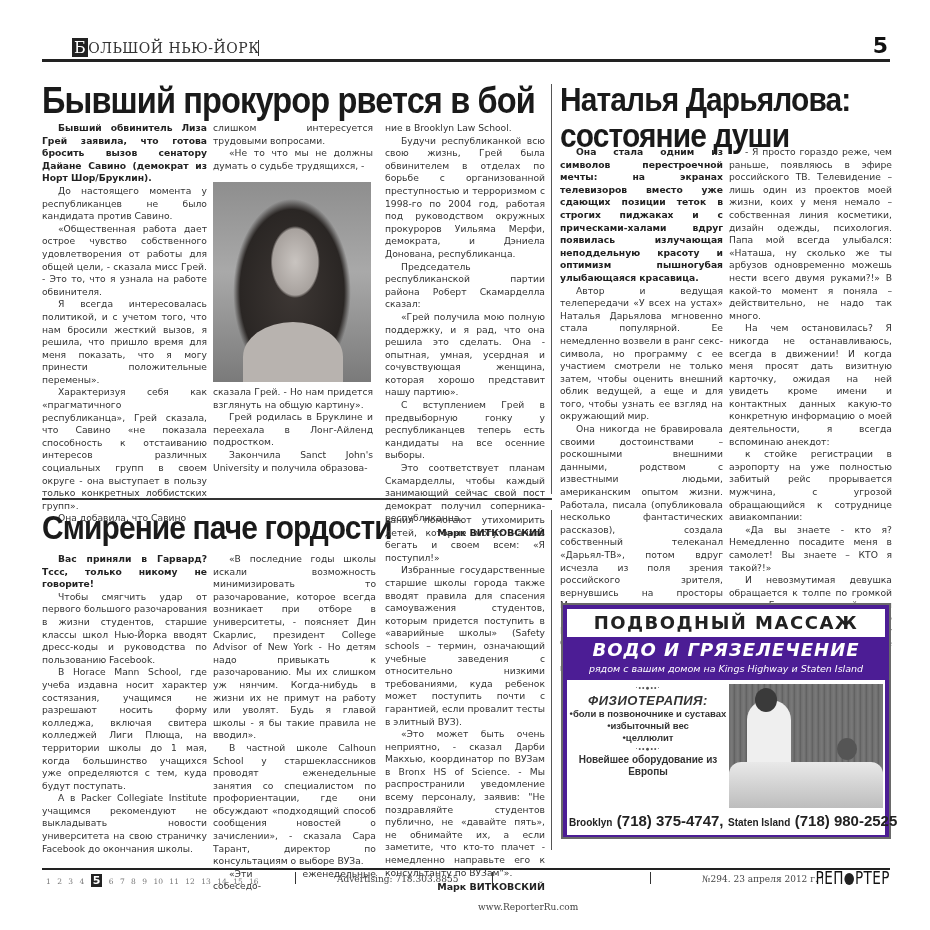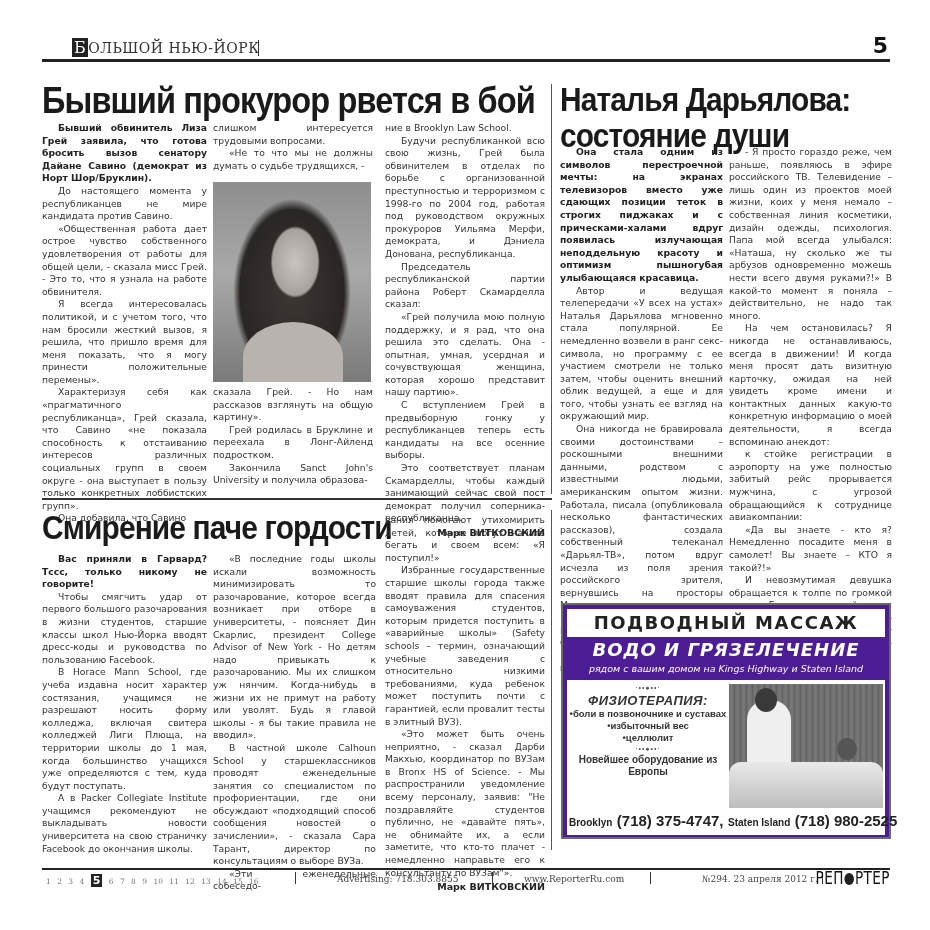--- a/index.html
+++ b/index.html
@@ -75,38 +75,38 @@
 <div class="top-header">
   <div class="section-name"><span class="cap">Б</span><span>ОЛЬШОЙ НЬЮ-ЙОРК</span></div>
   <div class="section-sep"></div>
   <div class="page-number">5</div>
 </div>
 
 <div class="headline h1">Бывший прокурор рвется в бой</div>
 
 <div class="col" style="left:42px; top:122px; width:165px;">
   <p class="lead">Бывший обвинитель Лиза Грей заявила, что готова бросить вызов сенатору Дайане Савино (демократ из Норт Шор/Бруклин).</p>
-  <p>До настоящего момента у республиканцев не мире кандидата против Савино.</p>
+  <p>До настоящего момента у республиканцев не было кандидата против Савино.</p>
   <p>«Общественная работа дает острое чувство собственного удовлетворения от работы для общей цели, - сказала мисс Грей. - Это то, что я узнала на работе обвинителя.</p>
   <p>Я всегда интересовалась политикой, и с учетом того, что нам бросили жесткий вызов, я решила, что пришло время для меня показать, что я могу принести положительные перемены».</p>
   <p>Характеризуя себя как «прагматичного республиканца», Грей сказала, что Савино «не показала способность к отстаиванию интересов различных социальных групп в своем округе - она выступает в пользу только конкретных лоббистских групп».</p>
   <p>Она добавила, что Савино</p>
 </div>
 
 <div class="col" style="left:213px; top:122px; width:160px;">
   <p class="noindent">слишком интересуется трудовыми вопросами.</p>
   <p>«Не то что мы не должны думать о судьбе трудящихся, -</p>
 </div>
 
 <div class="photo">
     <div class="shoulders"></div>
   </div>
 
 <div class="col" style="left:213px; top:386px; width:160px;">
-  <p class="noindent">сказала Грей. - Но нам рассказов взглянуть на общую картину».</p>
+  <p class="noindent">сказала Грей. - Но нам придется взглянуть на общую картину».</p>
   <p>Грей родилась в Бруклине и переехала в Лонг-Айленд подростком.</p>
   <p>Закончила Sanct John's University и получила образова-</p>
 </div>
 
 <div class="col" style="left:385px; top:122px; width:160px;">
   <p class="noindent">ние в Brooklyn Law School.</p>
   <p>Будучи республиканкой всю свою жизнь, Грей была обвинителем в отделах по борьбе с организованной преступностью и терроризмом с 1998-го по 2004 год, работая под руководством окружных прокуроров Уильяма Мерфи, демократа, и Дэниела Донована, республиканца.</p>
   <p>Председатель республиканской партии района Роберт Скамарделла сказал:</p>
   <p>«Грей получила мою полную поддержку, и я рад, что она решила это сделать. Она - опытная, умная, усердная и сочувствующая женщина, которая хорошо представит нашу партию».</p>
   <p>С вступлением Грей в предвыборную гонку у республиканцев теперь есть кандидаты на все осенние выборы.</p>
@@ -204,18 +204,18 @@
     <span>11</span>
     <span>12</span>
     <span>13</span>
     <span>14</span>
     <span>15</span>
     <span>16</span>
   </div>
   <div class="fsep" style="left:253px;"></div>
   <div class="fitem" style="left:295px;">Advertising: 718.303.8855</div>
   <div class="fsep" style="left:450px;"></div>
-  <div class="fitem" style="left:482px;">www.ReporterRu.com</div>
+  <div class="fitem" style="left:436px;margin-top:28px;">www.ReporterRu.com</div>
   <div class="fsep" style="left:608px;"></div>
   <div class="fitem" style="left:660px;">№294. 23 апреля 2012 г.</div>
   <div class="fsep" style="left:780px;"></div>
   <div class="logo"><span>РЕП</span><span class="o"></span><span>РТЕР</span></div>
 </div>
 
 </body></html>

